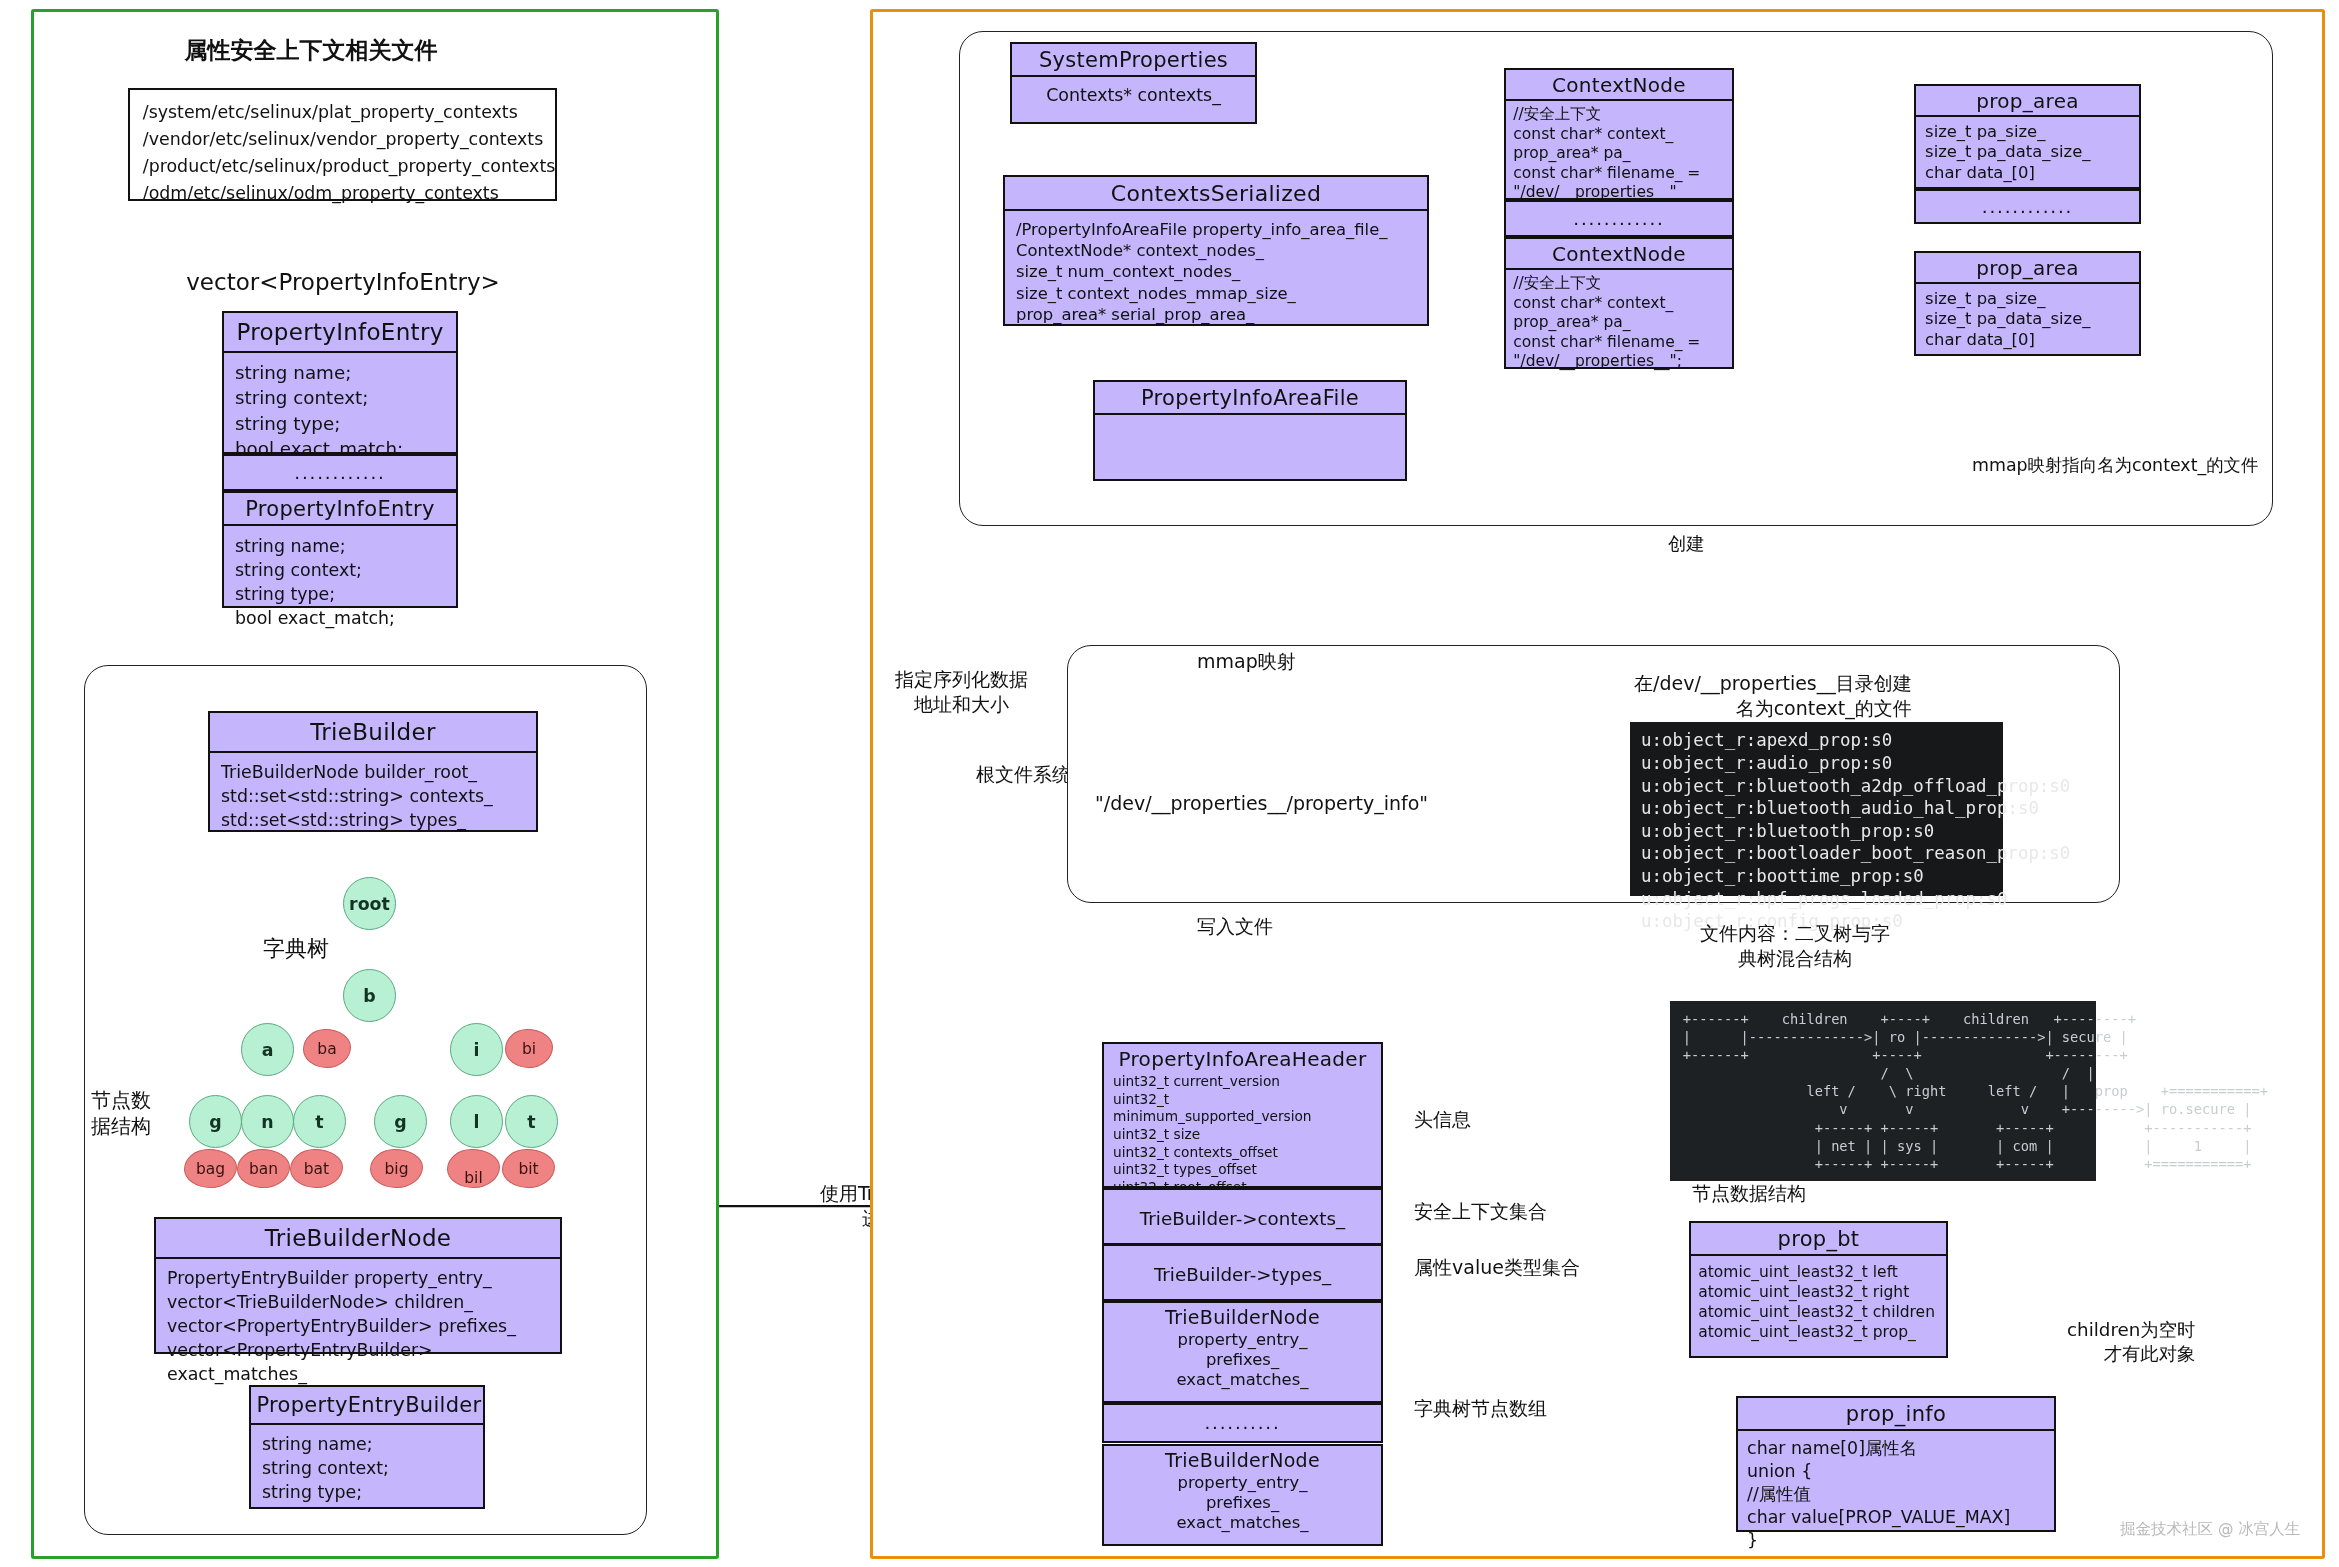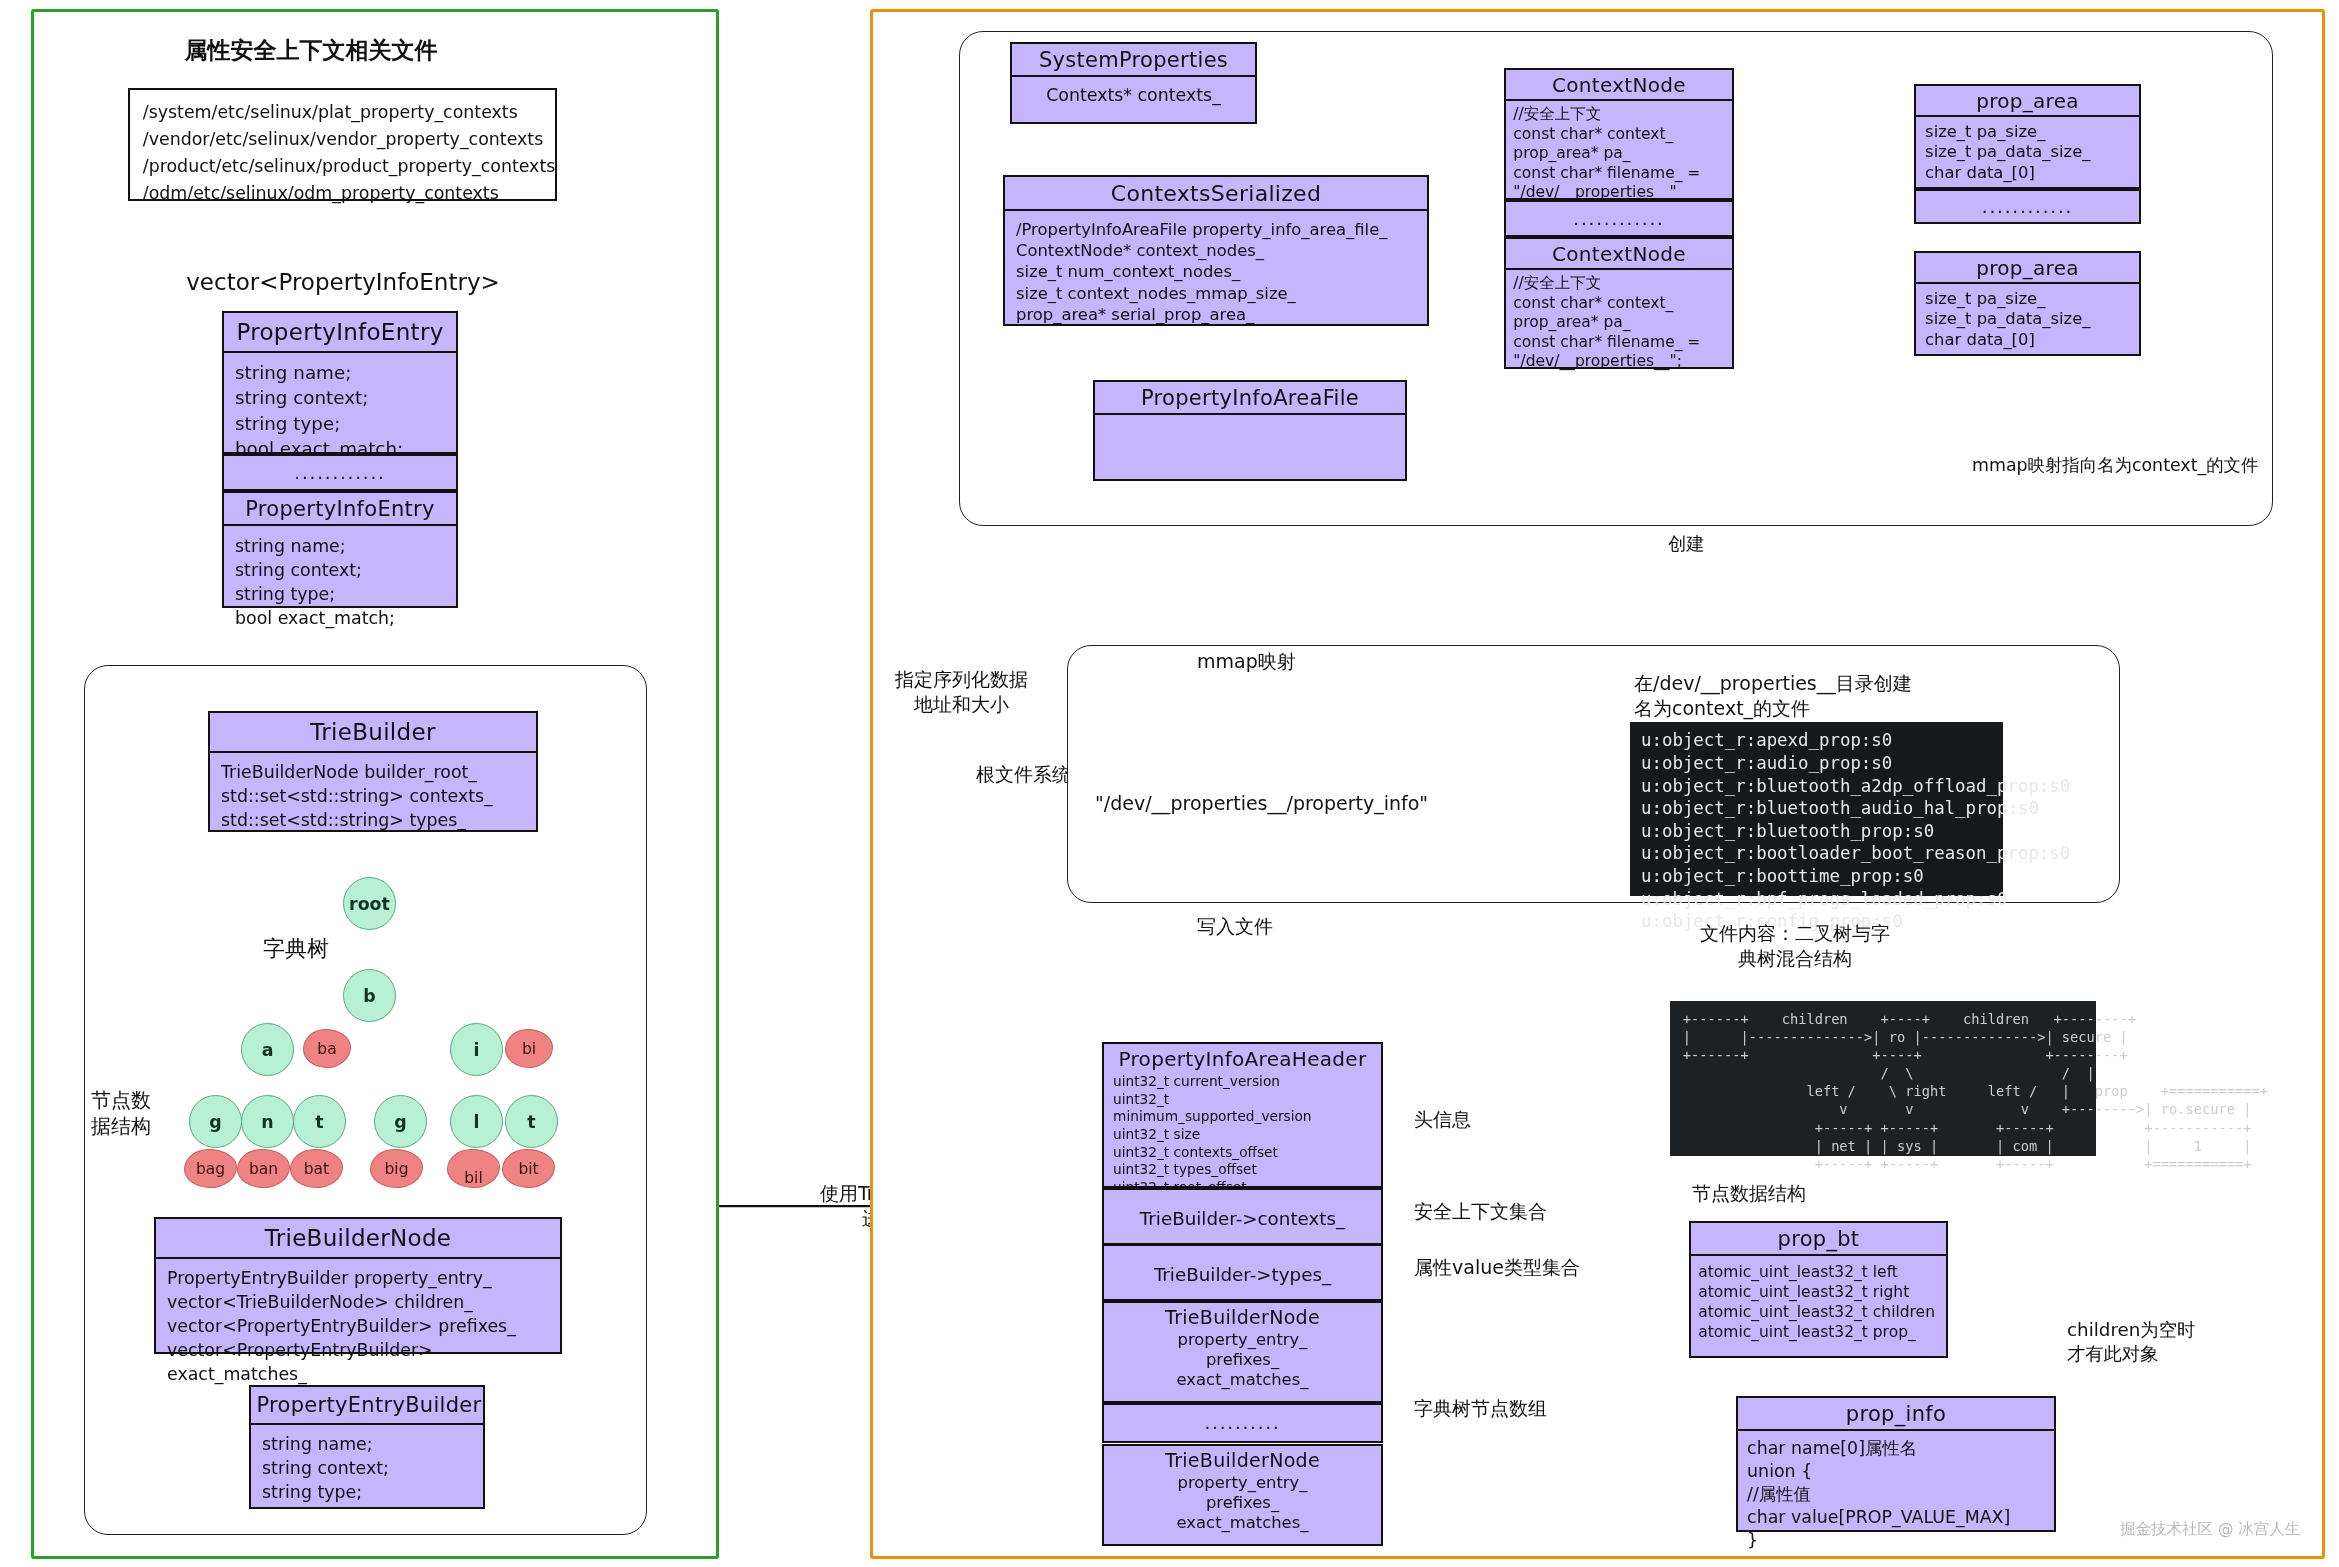--- a/index.html
+++ b/index.html
@@ -17,21 +17,21 @@
   
   .box{position:absolute;border:2.3px solid #111;background:#c4b5fd;box-sizing:border-box;}
   .box .hdr{border-bottom:2.3px solid #111;text-align:center;padding:5.5px 5.5px 6.4px;
             font-size:23px;letter-spacing:0.3px;}
   .box .body{padding:7.3px 11px 9.1px;font-size:18.3px;line-height:1.38;}
   .box .body.center{text-align:center;}
   .plainbox{position:absolute;border:2.3px solid #111;background:#fff;box-sizing:border-box;
             padding:9.1px 12.8px;font-size:18.3px;line-height:1.55;}
 
   
-  .lbl{position:absolute;font-size:19px;line-height:1.32;white-space:pre;}
+  .lbl{position:absolute;font-size:19px;line-height:1.32;white-space:pre;text-align:right;}
   .lbl.c{text-align:center;}
   .lbl.big{font-size:23px;}
   .lbl.cn{font-family:"DejaVu Sans","Liberation Sans",sans-serif;}
 
   
   .node{position:absolute;border-radius:50%;background:#b8f0d4;border:1.4px solid #5aa880;
         display:flex;align-items:center;justify-content:center;
         font-size:17.4px;font-weight:bold;color:#143322;}
   .leaf{position:absolute;background:#ef8383;border:1.4px solid #c85c5c;
         display:flex;align-items:center;justify-content:center;
@@ -352,21 +352,21 @@
     <div class="ln">u:object_r:bluetooth_prop:s0</div>
     <div class="ln">u:object_r:bootloader_boot_reason_prop:s0</div>
     <div class="ln">u:object_r:boottime_prop:s0</div>
     <div class="ln">u:object_r:bpf_progs_loaded_prop:s0</div>
     <div class="ln">u:object_r:config_prop:s0</div>
   </div>
 
   <div class="lbl cn c" style="left: 1681px; top: 921px; width: 228px; font-size: 19px; white-space: pre;">文件内容：二叉树与字
 典树混合结构</div>
 
-  <div class="ascii" style="left:1670px;top:1001px;width:426px;height:155px;">
+  <div class="ascii" style="left:1670px;top:1001px;width:426px;height:180px;">
     <div class="ln">+------+    children    +----+    children   +--------+</div>
     <div class="ln">|      |--------------&gt;| ro |--------------&gt;| secure |</div>
     <div class="ln">+------+               +----+               +--------+</div>
     <div class="ln">                        /  \                  /  |</div>
     <div class="ln">               left /    \ right     left /   |   prop    +===========+</div>
     <div class="ln">                   v       v             v    +--------&gt;| ro.secure |</div>
     <div class="ln">                +-----+ +-----+       +-----+           +-----------+</div>
     <div class="ln">                | net | | sys |       | com |           |     1     |</div>
     <div class="ln">                +-----+ +-----+       +-----+           +===========+</div>
   </div>

